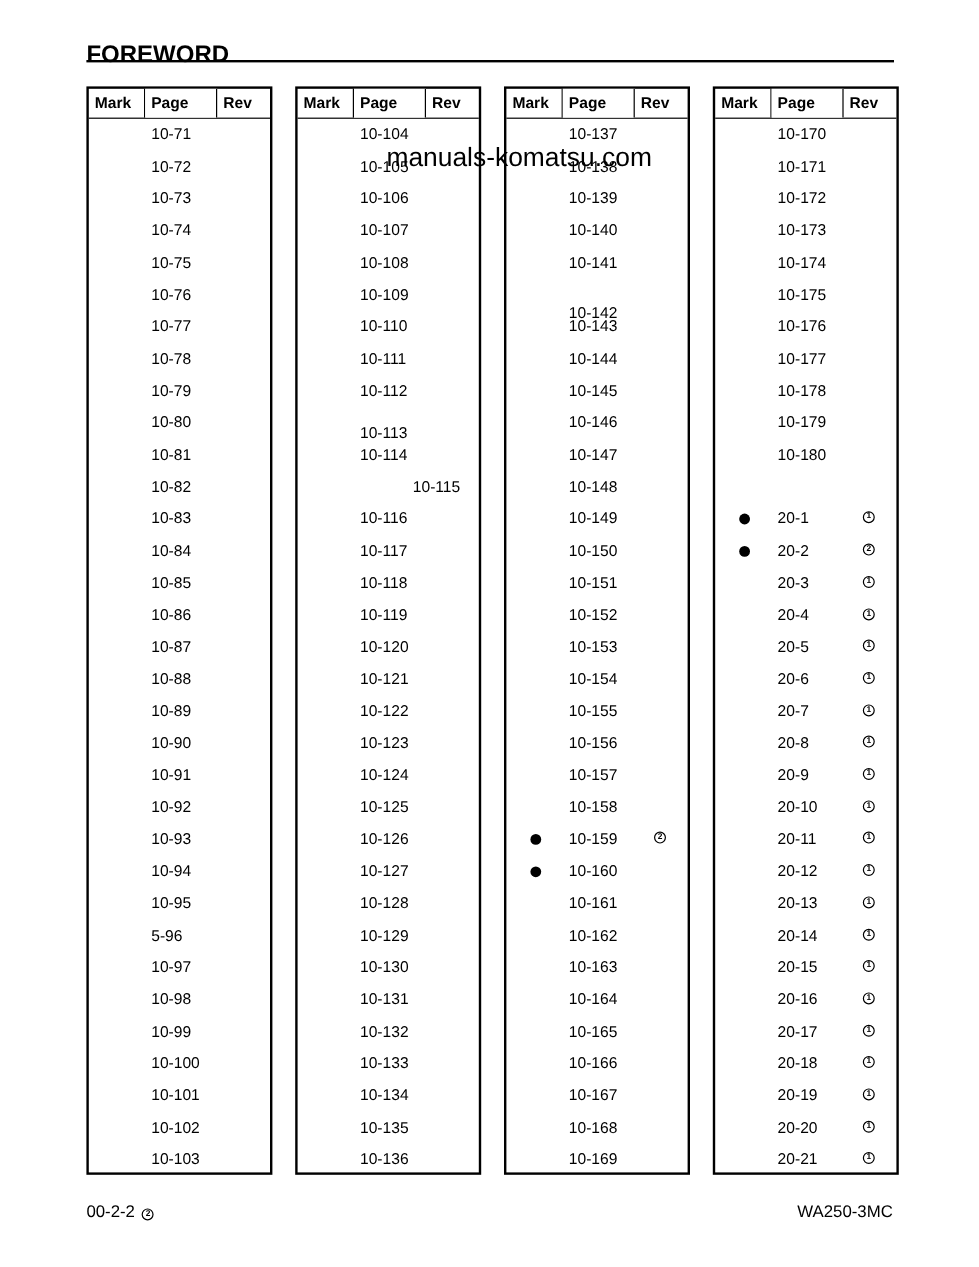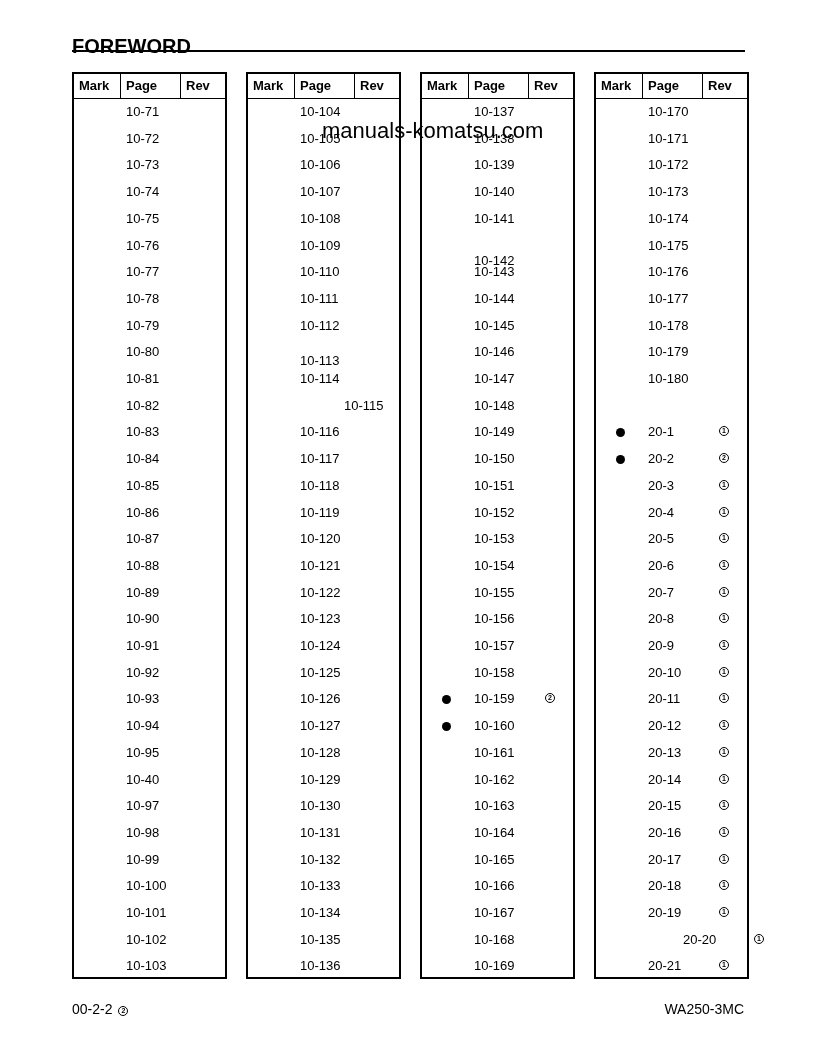--- a/index.html
+++ b/index.html
@@ -104,21 +104,21 @@
         <div class="row" style="top: 615.4px;">
           <span class="pg">10-93</span>
         </div>
         <div class="row" style="top: 642.1px;">
           <span class="pg">10-94</span>
         </div>
         <div class="row" style="top: 668.8px;">
           <span class="pg">10-95</span>
         </div>
         <div class="row" style="top: 695.5px;">
-          <span class="pg">10-40</span>
+          <span class="pg">5-96</span>
         </div>
         <div class="row" style="top: 722.2px;">
           <span class="pg">10-97</span>
         </div>
         <div class="row" style="top: 748.9px;">
           <span class="pg">10-98</span>
         </div>
         <div class="row" style="top: 775.6px;">
           <span class="pg">10-99</span>
         </div>
@@ -463,21 +463,21 @@
           <span class="rv">1</span>
         </div>
         <div class="row" style="top: 802.3px;">
           <span class="pg">20-18</span>
           <span class="rv">1</span>
         </div>
         <div class="row" style="top: 829px;">
           <span class="pg">20-19</span>
           <span class="rv">1</span>
         </div>
-        <div class="row" style="top: 855.7px; margin-left: 35px;">
+        <div class="row" style="top: 855.7px;">
           <span class="pg">20-20</span>
           <span class="rv">1</span>
         </div>
         <div class="row" style="top: 882.4px;">
           <span class="pg">20-21</span>
           <span class="rv">1</span>
         </div>
       </div>
     </div>
 

